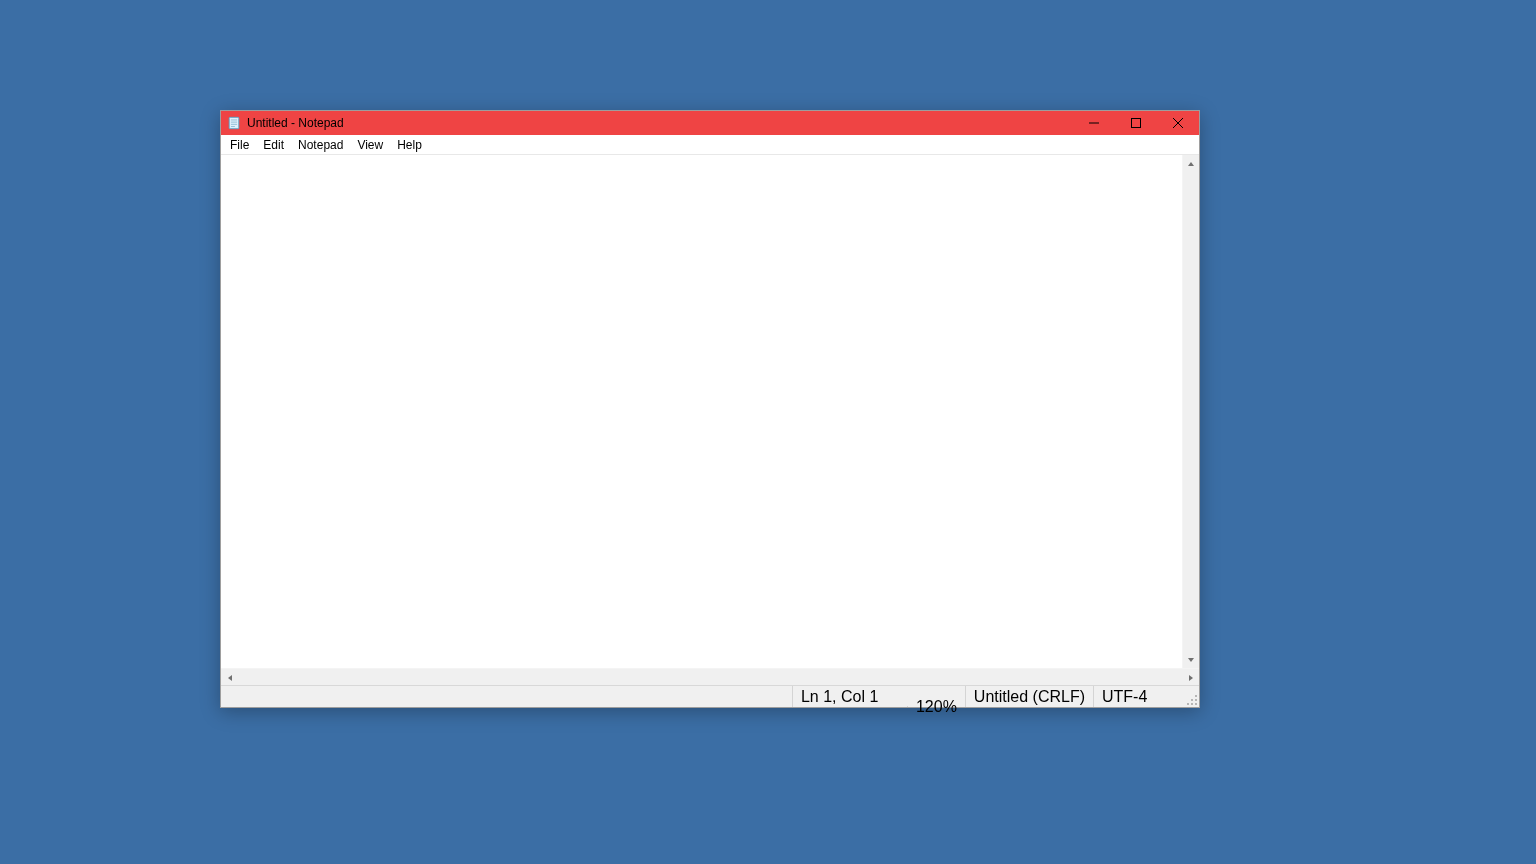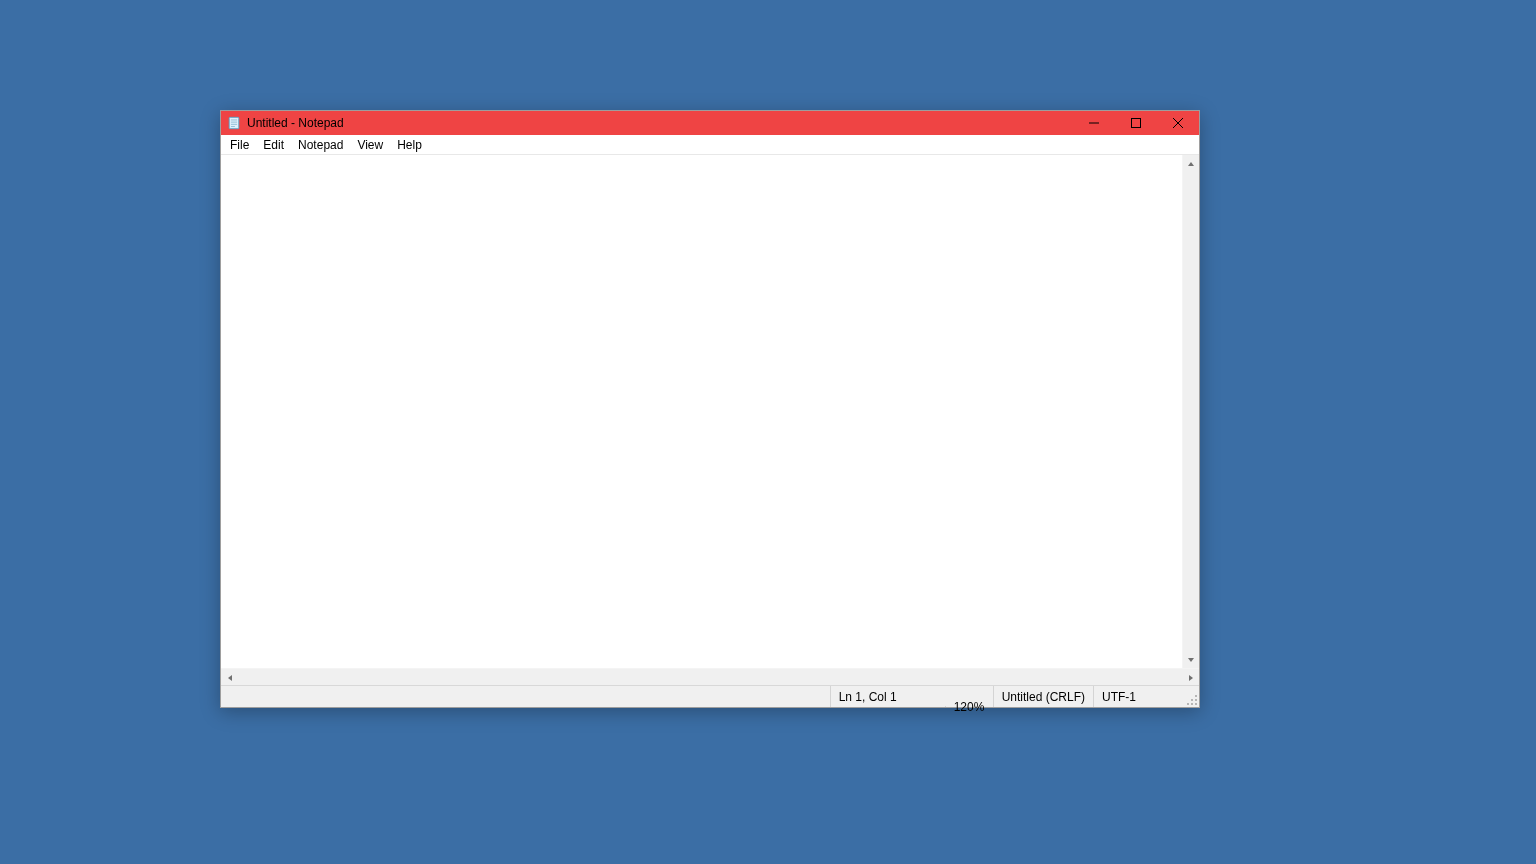--- a/index.html
+++ b/index.html
@@ -144,21 +144,21 @@
     background: #f0f0f0;
   }
 
   
   .statusbar {
     height: 22px;
     background: #f0f0f0;
     border-top: 1px solid #d8d8d8;
     display: flex;
     align-items: stretch;
-    font-size: 12px;
+    font-size: 16px;
     color: #000;
   }
   .status-spacer { flex: 1; }
   .status-cell {
     border-left: 1px solid #d4d4d4;
     padding: 0 8px;
     display: flex;
     align-items: center;
     min-width: 50px;
   }
@@ -252,21 +252,21 @@
             <path d="M2 1 L6 4 L2 7 Z" fill="#707070"></path>
           </svg>
       </div>
     </div>
 
     <div class="statusbar">
       <div class="status-spacer"></div>
       <div class="status-cell wide">Ln 1, Col 1</div>
       <div class="status-cell zoom">120%</div>
       <div class="status-cell eol">Untitled (CRLF)</div>
-      <div class="status-cell enc">UTF-1</div>
+      <div class="status-cell enc">UTF-4</div>
       <div class="resize-grip">
         <svg width="12" height="12" viewBox="0 0 12 12">
           <circle cx="10" cy="2" r="0.9" fill="#9a9a9a"></circle>
           <circle cx="10" cy="6" r="0.9" fill="#9a9a9a"></circle>
           <circle cx="6" cy="6" r="0.9" fill="#9a9a9a"></circle>
           <circle cx="10" cy="10" r="0.9" fill="#9a9a9a"></circle>
           <circle cx="6" cy="10" r="0.9" fill="#9a9a9a"></circle>
           <circle cx="2" cy="10" r="0.9" fill="#9a9a9a"></circle>
         </svg>
       </div>

